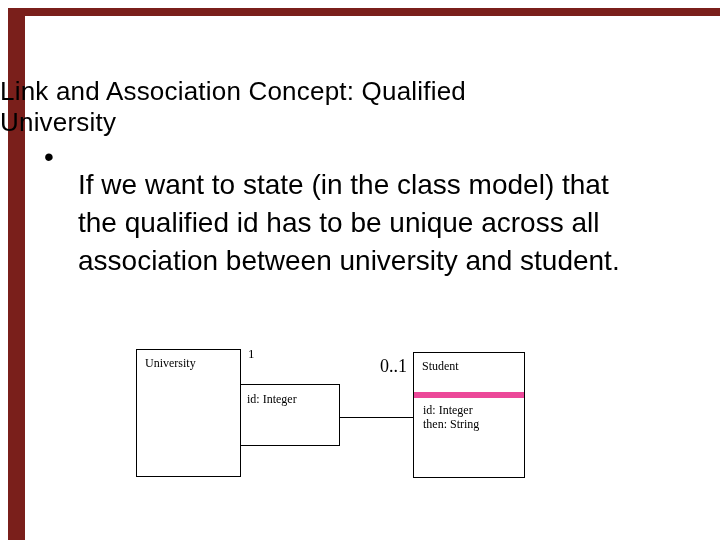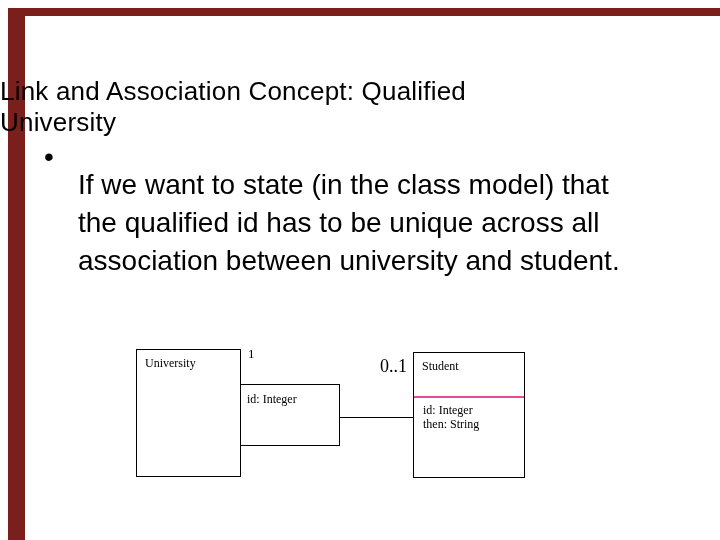--- a/index.html
+++ b/index.html
@@ -62,21 +62,21 @@
     background: #fff;
     box-sizing: border-box;
   }
   .box-university { left: 136px; top: 349px; width: 105px; height: 128px; }
   .box-qualifier  { left: 240px; top: 384px; width: 100px; height: 62px; }
   .box-student    { left: 413px; top: 352px; width: 112px; height: 126px; }
   .class-name { padding: 6px 0 0 8px; white-space: nowrap; }
   .qualifier-label { padding: 7px 0 0 6px; white-space: nowrap; }
   .student-top {
     height: 45px;
-    border-bottom: 2px solid #ec4899;
+    border-bottom: 6px solid #ec4899;
     box-sizing: border-box;
   }
   .student-attrs { padding: 5px 0 0 9px; line-height: 14px; }
   .assoc-line {
     position: absolute;
     left: 340px; top: 417px;
     width: 73px; height: 1px;
     background: #000;
   }
   .mult-1 {

